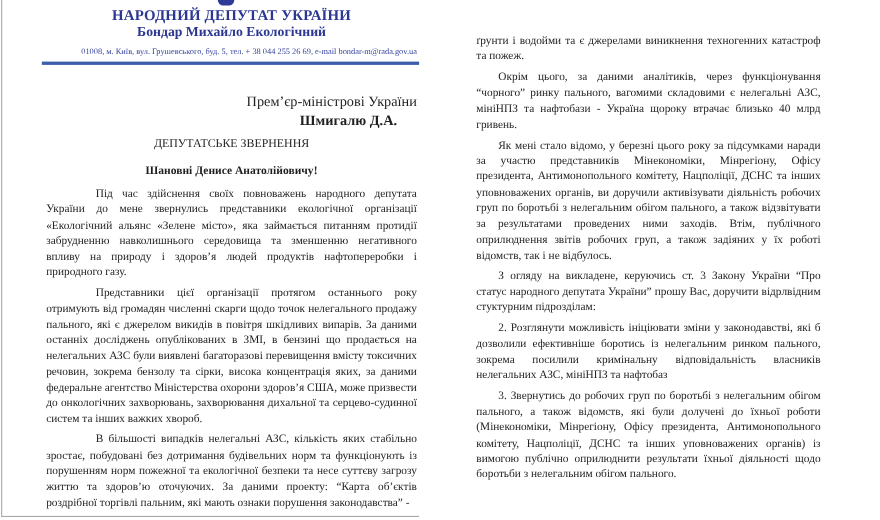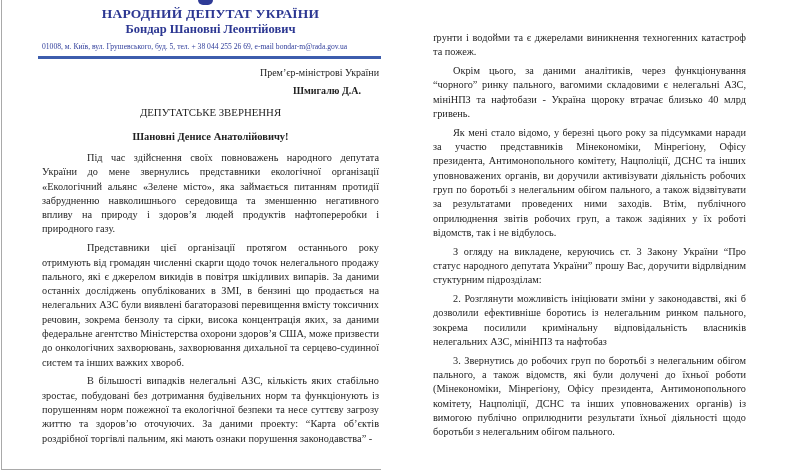--- a/index.html
+++ b/index.html
@@ -15,25 +15,25 @@
   }
   .page2 { left:381px; width:403px; height:473px; padding:31px 38px 0 52px; }
 
   .emblem { position:absolute; top:0; left:196px; width:15px; height:5px;
     background:#2e3a96; border-radius:0 0 7px 7px; }
 
   .lh-title { margin-top:6px; text-align:center; color:#2c3792; font-weight:bold;
     font-size:13.5px; line-height:15px; letter-spacing:.2px; }
   .lh-name  { text-align:center; color:#2c3792; font-weight:bold;
     font-size:12.5px; line-height:13px; margin-top:2px; }
-  .lh-address { text-align:left; color:#33409c; font-size:7.6px;
+  .lh-address { text-align:right; color:#33409c; font-size:7.6px;
     line-height:9px; margin-top:6px; white-space:nowrap; }
   .lh-rule { height:3px; background:#3d5dad; margin:5px -4px 0 -4px; }
 
-  .recipient { text-align:right; font-size:10px; line-height:14px; margin-top:7px; }
+  .recipient { text-align:right; font-size:13px; line-height:14px; margin-top:26px; }
   .recipient .r2 { font-weight:bold; margin-top:4px; padding-right:18px; }
 
   .doc-type { text-align:center; font-weight:normal; font-size:10.8px; margin-top:8px; }
   .subject  { font-size:10.4px; line-height:14.3px; margin-top:9px; padding-left:14px; }
   .salutation { text-align:center; font-weight:bold; font-size:10.5px; margin-top:13px; }
 
   p.body { font-size:10.3px; line-height:14.3px; text-align:justify;
     margin:4.5px 0 0 0; overflow-wrap:break-word; }
   .page1 p.body { text-indent:45px; }
   .page1 p.body.first { margin-top:9px; }
@@ -42,21 +42,21 @@
 </style>
 </head>
 <body>
 
 <div class="canvas">
 
   <div class="page page1">
     <div class="emblem"></div>
 
     <div class="lh-title">НАРОДНИЙ ДЕПУТАТ УКРАЇНИ</div>
-    <div class="lh-name">Бондар Шановні Леонтійович</div>
+    <div class="lh-name">Бондар Михайло Екологічний</div>
     <div class="lh-address">01008, м. Київ, вул. Грушевського, буд. 5, тел. + 38 044 255 26 69, e-mail bondar-m@rada.gov.ua</div>
     <div class="lh-rule"></div>
 
     <div class="recipient">
       <div class="r1">Прем’єр-міністрові України</div>
       <div class="r2">Шмигалю Д.А.</div>
     </div>
 
     <div class="doc-type">ДЕПУТАТСЬКЕ ЗВЕРНЕННЯ</div>
 

